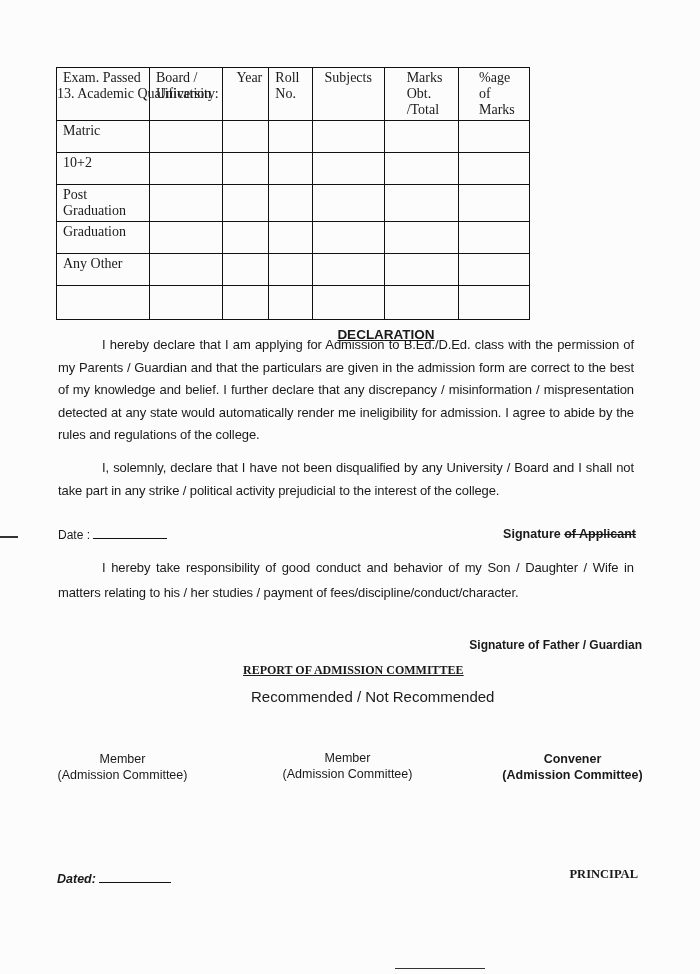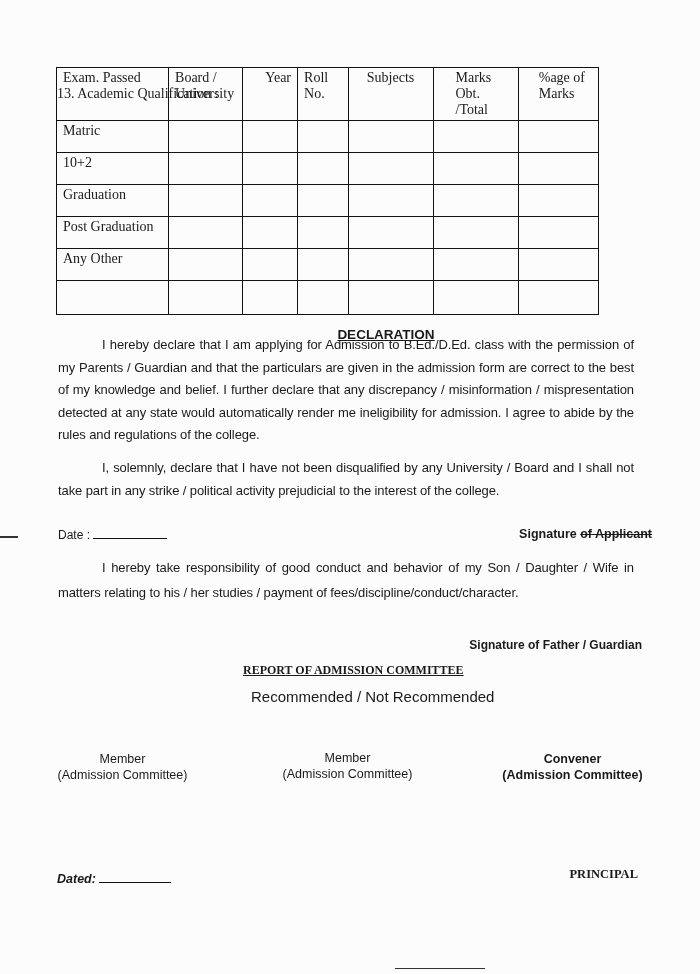--- a/index.html
+++ b/index.html
@@ -4,21 +4,21 @@
 <style>
   html, body { margin: 0; padding: 0; }
   body {
     width: 700px; height: 974px; background: #fdfcfc; position: relative; overflow: hidden;
     color: #1a1a1a;
   }
   .serif { font-family: "Liberation Serif", "DejaVu Serif", serif; }
   .abs { position: absolute; }
   .section-title { left: 57px; top: 46px; font-size: 14px; margin-top: 40px; }
   table.qual {
-    position: absolute; left: 56px; top: 67px; width: 543px;
+    position: absolute; left: 56px; top: 67px; width: 474px;
     border-collapse: collapse; font-family: "Liberation Serif", serif; font-size: 14px;
   }
   table.qual th, table.qual td {
     border: 1.6px solid #111; padding: 2px 6px; vertical-align: top; font-weight: normal; text-align: left;
     line-height: 16px;
   }
   table.qual th { height: 46px; }
   table.qual td { height: 27px; }
   .c-year { text-align: right !important; }
   .c-subj { text-align: center !important; }
@@ -26,21 +26,21 @@
     left: 0; width: 700px; top: 327px; text-align: center; font-weight: bold; font-size: 13.5px;
     text-decoration: underline; font-family: "Liberation Sans", sans-serif; padding-left: 36px;
   }
   .para {
     position: absolute; left: 58px; width: 576px; font-family: "Liberation Sans", sans-serif;
     font-size: 13px; line-height: 22.5px; text-align: justify; letter-spacing: -0.1px;
   }
   .indent { text-indent: 44px; }
   .under-line { display: inline-block; border-bottom: 1.4px solid #111; vertical-align: baseline; }
   .date-label { left: 58px; top: 528px; font-size: 12px; font-family: "Liberation Sans", sans-serif; }
-  .sig-app { right: 48px; top: 527px; font-size: 12.5px; font-weight: bold; font-family: "Liberation Sans", sans-serif; }
+  .sig-app { right: 64px; top: 527px; font-size: 12.5px; font-weight: bold; font-family: "Liberation Sans", sans-serif; }
   .sig-app .struck { text-decoration: line-through; }
   .sig-father { right: 58px; top: 638px; font-size: 12px; font-weight: bold; font-family: "Liberation Sans", sans-serif; }
   .report-title { left: 243px; top: 663px; font-size: 12px; font-weight: bold; text-decoration: underline; font-family: "Liberation Serif", serif; }
   .recommend { left: 251px; top: 688px; font-size: 15px; font-family: "Liberation Sans", sans-serif; }
   .member { text-align: center; font-size: 12.5px; line-height: 16px; font-family: "Liberation Sans", sans-serif; }
   .m1 { left: 50px; top: 751px; width: 145px; }
   .m2 { left: 275px; top: 750px; width: 145px; }
   .m3 { left: 500px; top: 751px; width: 145px; font-weight: bold; }
   .dated { left: 57px; top: 872px; font-size: 12.5px; font-weight: bold; font-family: "Liberation Sans", sans-serif; font-style: italic; }
   .principal { right: 62px; top: 867px; font-size: 12.5px; font-weight: bold; font-family: "Liberation Serif", serif; }
@@ -88,30 +88,30 @@
     <tr>
       <td>10+2</td>
       <td></td>
       <td></td>
       <td></td>
       <td></td>
       <td></td>
       <td></td>
     </tr>
     <tr>
-      <td>Graduation</td>
+      <td>Post Graduation</td>
       <td></td>
       <td></td>
       <td></td>
       <td></td>
       <td></td>
       <td></td>
     </tr>
     <tr>
-      <td>Post Graduation</td>
+      <td>Graduation</td>
       <td></td>
       <td></td>
       <td></td>
       <td></td>
       <td></td>
       <td></td>
     </tr>
     <tr>
       <td>Any Other</td>
       <td></td>

